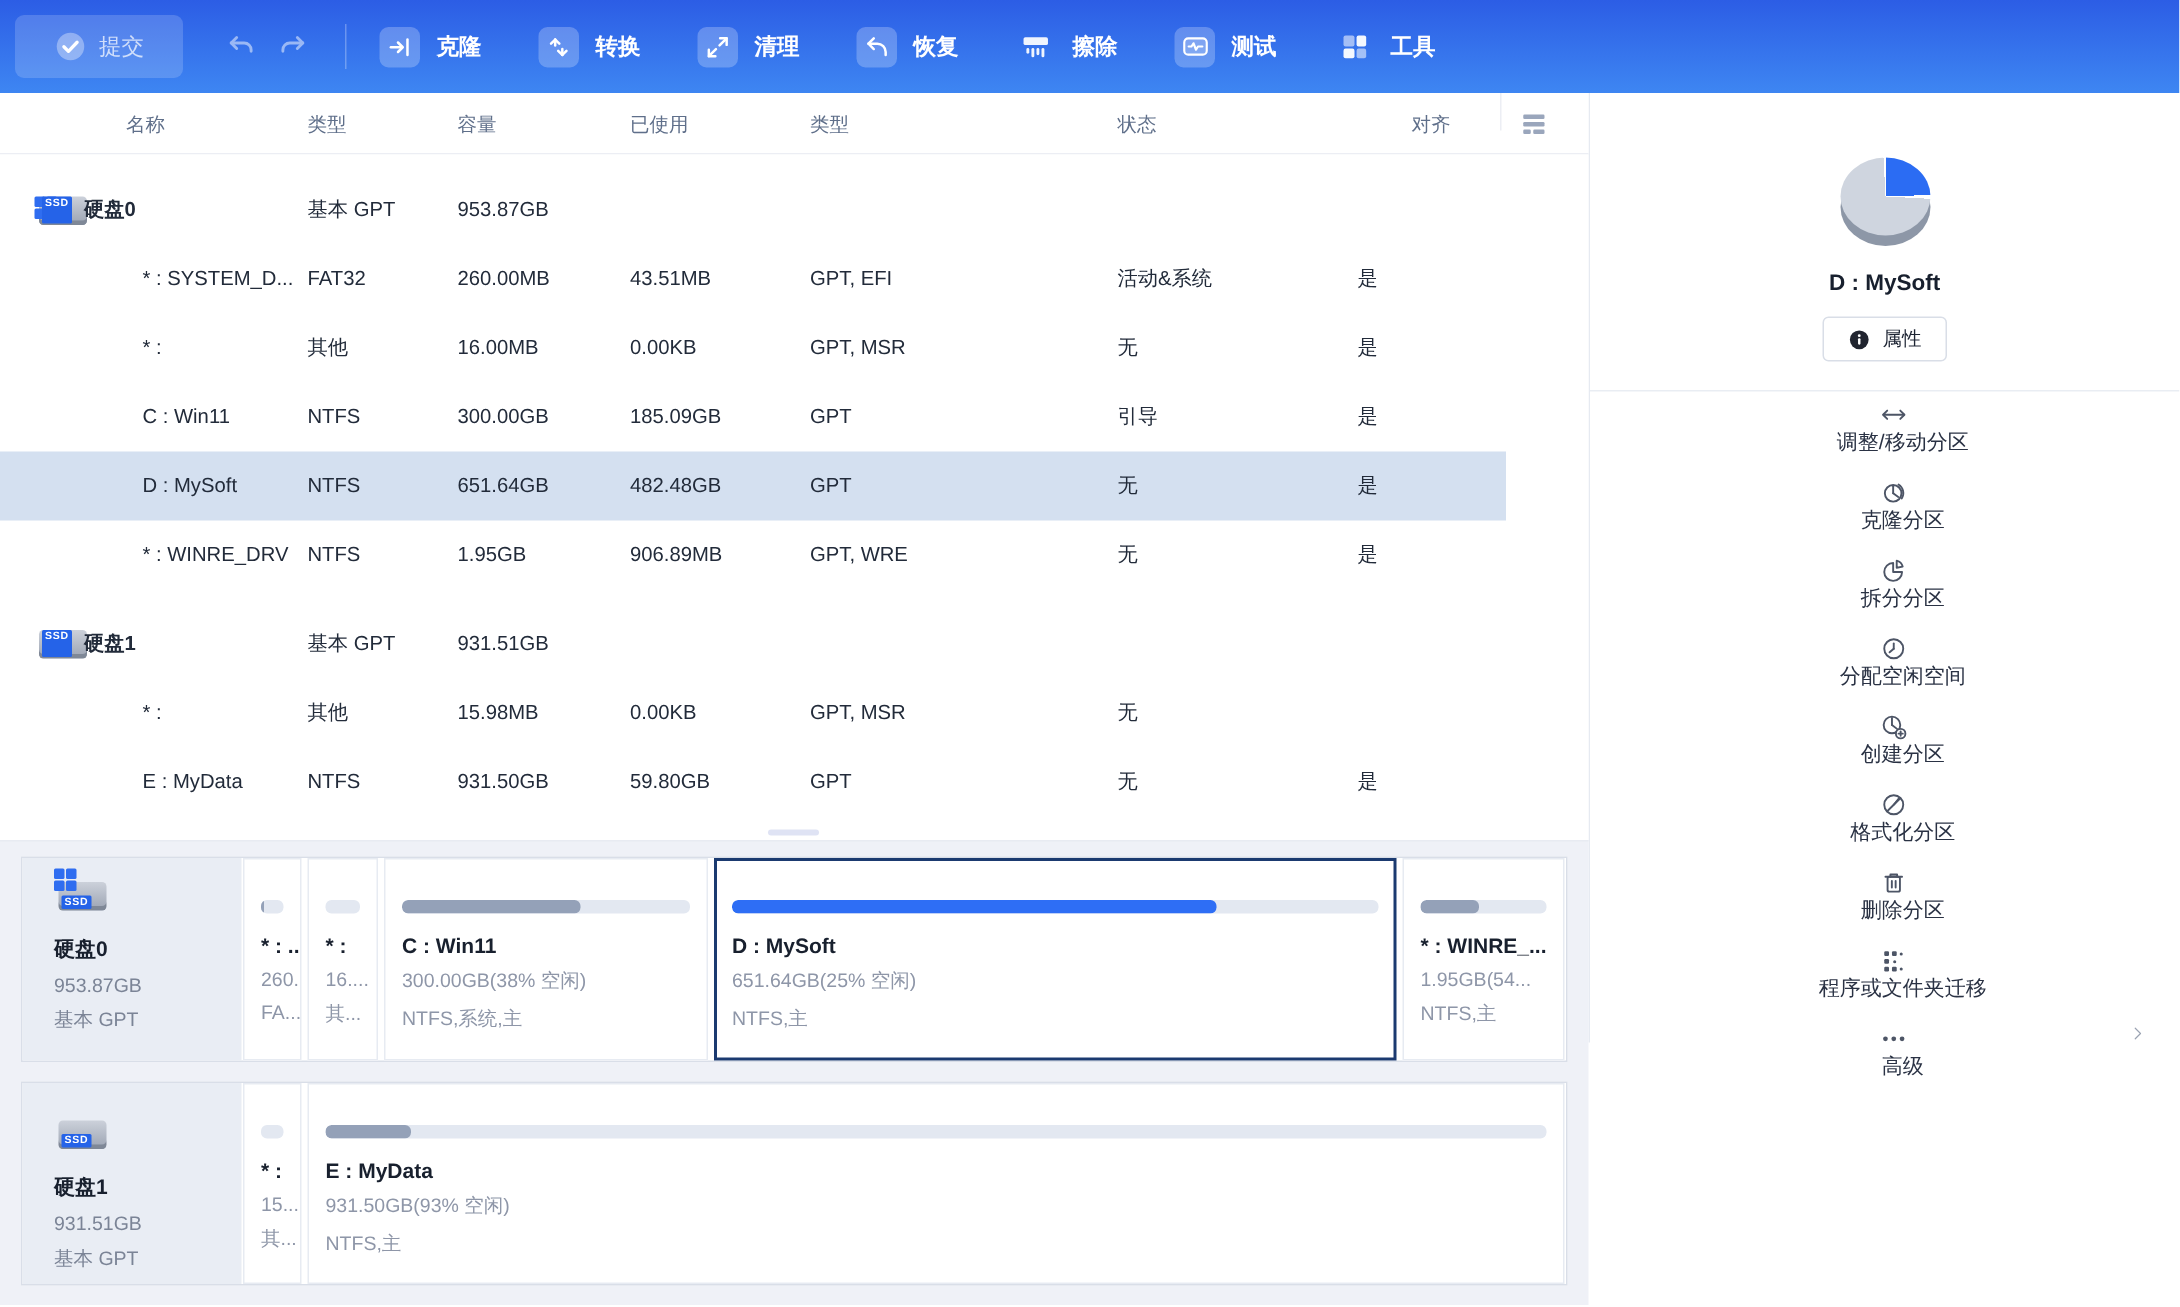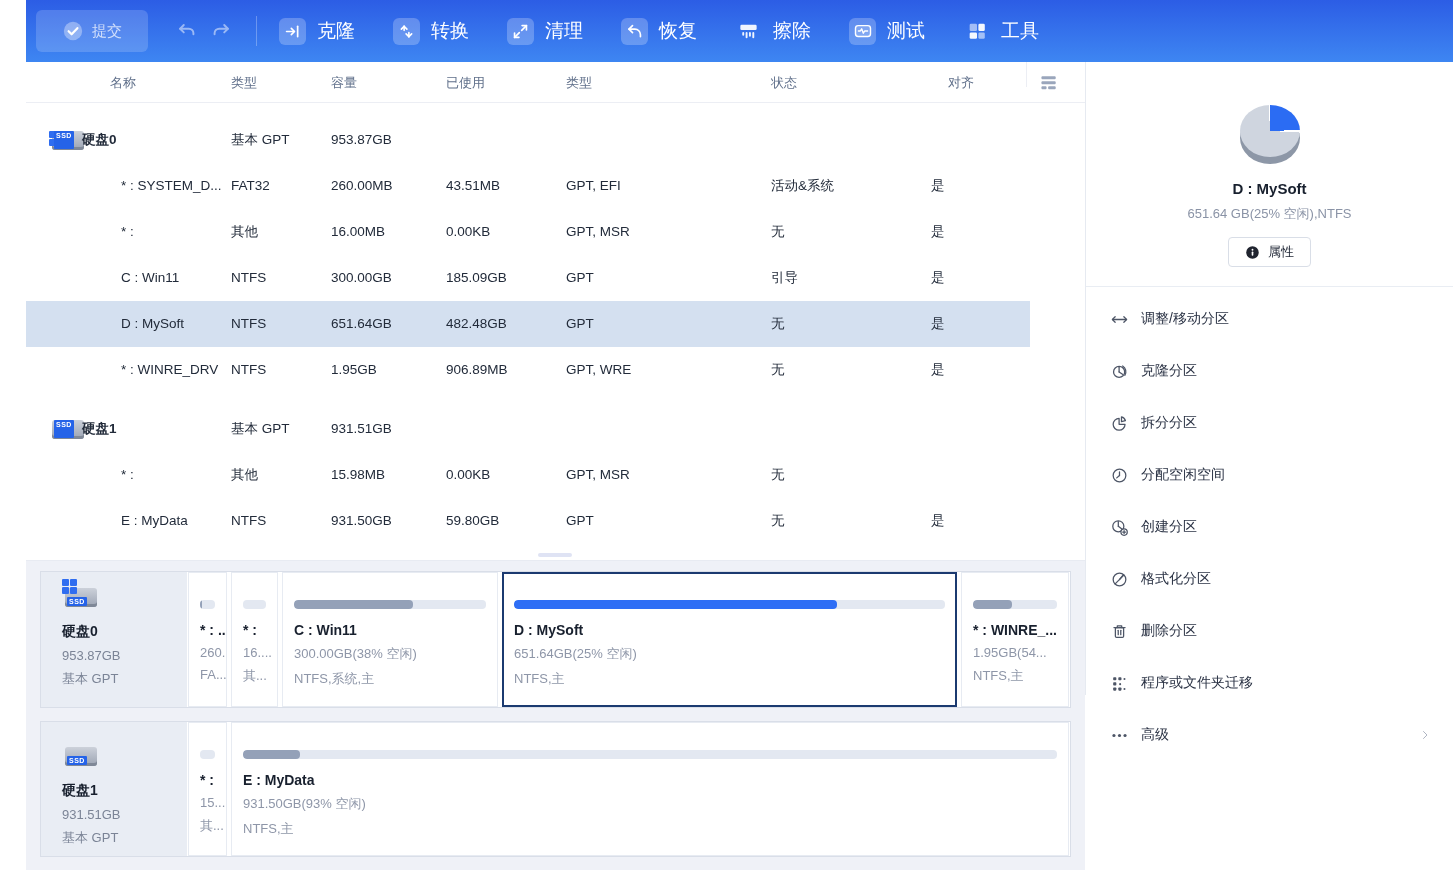--- a/index.html
+++ b/index.html
@@ -1,43 +1,43 @@
 <!DOCTYPE html>
 <html><head>
 <meta charset="utf-8">
 <style>
   * { margin:0; padding:0; box-sizing:border-box; }
   html,body { width:1453px; height:871px; overflow:hidden; }
   body { font-family:"Liberation Sans","DejaVu Sans",sans-serif; background:#fff; color:#222b3a; }
-  .app { width:1453px; height:695px; display:flex; flex-direction:column;padding-left:26px; }
+  .app { width:1453px; height:695px; display:flex; flex-direction:column; }
 
   
   .toolbar { height:62px; flex:0 0 62px; background:linear-gradient(180deg,#2c5de5 0%,#3e86f2 100%);
              display:flex; align-items:center; padding:0 10px; }
   .submit-btn { width:112px; height:42px; background:rgba(255,255,255,.17); border:none; border-radius:6px;
                 display:flex; align-items:center; justify-content:center; gap:8px; cursor:pointer; }
   .submit-btn span { color:rgba(255,255,255,.72); font-size:15px; }
   .undo-redo { display:flex; gap:12px; margin-left:28px; }
   .undo-redo svg { width:22px; height:22px; cursor:pointer; }
   .tb-sep { width:1px; height:30px; background:rgba(255,255,255,.28); margin:0 22px 0 24px; }
   .tb-item { display:flex; align-items:center; gap:11px; margin-right:38px; cursor:pointer; }
   .tb-item .ticon { width:27px; height:27px; border-radius:6px; background:rgba(255,255,255,.24);
                     display:flex; align-items:center; justify-content:center; }
   .tb-item .ticon.nobg { background:transparent; }
-  .tb-item .tlabel { color:#fff; font-size:19px; }
+  .tb-item .tlabel { color:#fff; font-size:15px;font-weight:bold; }
 
   
   .main { flex:1; display:flex; min-height:0; }
   .left { width:1060px; flex:0 0 1060px; display:flex; flex-direction:column; border-right:1px solid #e6eaf1; }
 
   
   .thead { height:41px; flex:0 0 41px; position:relative; border-bottom:1px solid #eceef4; background:#fff; }
   .thead span { position:absolute; top:0; line-height:41px; font-size:13px; color:#5f6f8a; }
   .h-name{left:84px}.h-fs{left:205px}.h-cap{left:305px}.h-used{left:420px}.h-scheme{left:540px}
-  .h-status{left:745px}.h-align{left:922px}
+  .h-status{left:745px}.h-align{left:941px}
   .h-sep { position:absolute; left:1000px; top:8px; width:1px; height:25px; background:#eceef4; }
   .list-icon { position:absolute; left:1013px; top:11px; width:20px; height:20px; cursor:pointer; }
 
   .tbody { flex:0 0 457px; position:relative; background:#fff; padding-top:14px; }
   .trow { position:relative; height:46px; width:1004px; }
   .trow.selected { background:#d4e0f0; }
   .trow span { position:absolute; top:0; line-height:46px; font-size:13.5px; color:#222b3a; white-space:nowrap; }
   .trow.disk span.c-name { left:56px; font-weight:bold; }
   .trow.part span.c-name { left:95px; }
   .c-fs{left:205px}.c-cap{left:305px}.c-used{left:420px}.c-scheme{left:540px}.c-status{left:745px}.c-align{left:905px}
@@ -76,21 +76,21 @@
   .pie .pie-side { position:absolute; left:3px; top:10px; width:60px; height:52px; border-radius:50%; background:#8d97a7; }
   .pie .pie-face { position:absolute; left:3px; top:3px; width:60px; height:52px; border-radius:50%;
         background:conic-gradient(#2b6cf3 0deg 88deg,#ffffff 88deg 93deg,#cfd5df 93deg 357deg,#ffffff 357deg 360deg); }
   .p-title { font-size:15px; font-weight:bold; color:#18202e; margin-top:14px; }
   .p-sub { font-size:13px; color:#8a93a6; margin-top:8px; }
   .props-btn { margin-top:14px; height:30px; padding:0 16px; background:#fff; border:1px solid #d9dee7; border-radius:4px;
                display:inline-flex; align-items:center; gap:8px; cursor:pointer; font-size:13px; color:#1d2433; }
   .panel-div { height:1px; background:#e9edf3; margin-top:19px; }
 
   .menu { padding-top:6px; }
-  .menu-item { height:52px; display:flex; align-items:center; padding-left:24px; cursor:pointer; position:relative; }
+  .menu-item { height:52px; display:flex; align-items:center; padding-left:24px; cursor:pointer; position:relative;flex-direction:column; }
   .menu-item .micon { width:19px; height:19px; margin-right:12px; flex:0 0 19px; }
   .menu-item .mlabel { font-size:14px; color:#2a3244; }
   .menu-item .chev { position:absolute; right:22px; width:12px; height:12px; }
 
   svg.stroke { fill:none; stroke:#4d5566; stroke-width:1.6; stroke-linecap:round; stroke-linejoin:round; }
   svg.wstroke { fill:none; stroke:#fff; stroke-width:2.1; stroke-linecap:round; stroke-linejoin:round; }
 </style>
 </head>
 <body>
 
@@ -410,21 +410,20 @@
       </div>
     </div>
 
     <div class="panel">
       <div class="panel-top">
         <div class="pie">
           <div class="pie-side"></div>
           <div class="pie-face"></div>
         </div>
         <div class="p-title">D : MySoft</div>
-        <div class="p-sub">651.64 GB(25% 空闲),NTFS</div>
         <button class="props-btn">
           <svg width="15" height="15" viewBox="0 0 24 24">
               <circle cx="12" cy="12" r="10" fill="#20242f"></circle>
               <circle cx="12" cy="7.6" r="1.5" fill="#fff"></circle>
               <rect x="10.7" y="10.3" width="2.6" height="7" rx="1.2" fill="#fff"></rect>
             </svg>
           <span>属性</span>
         </button>
         <div class="panel-div"></div>
       </div>

